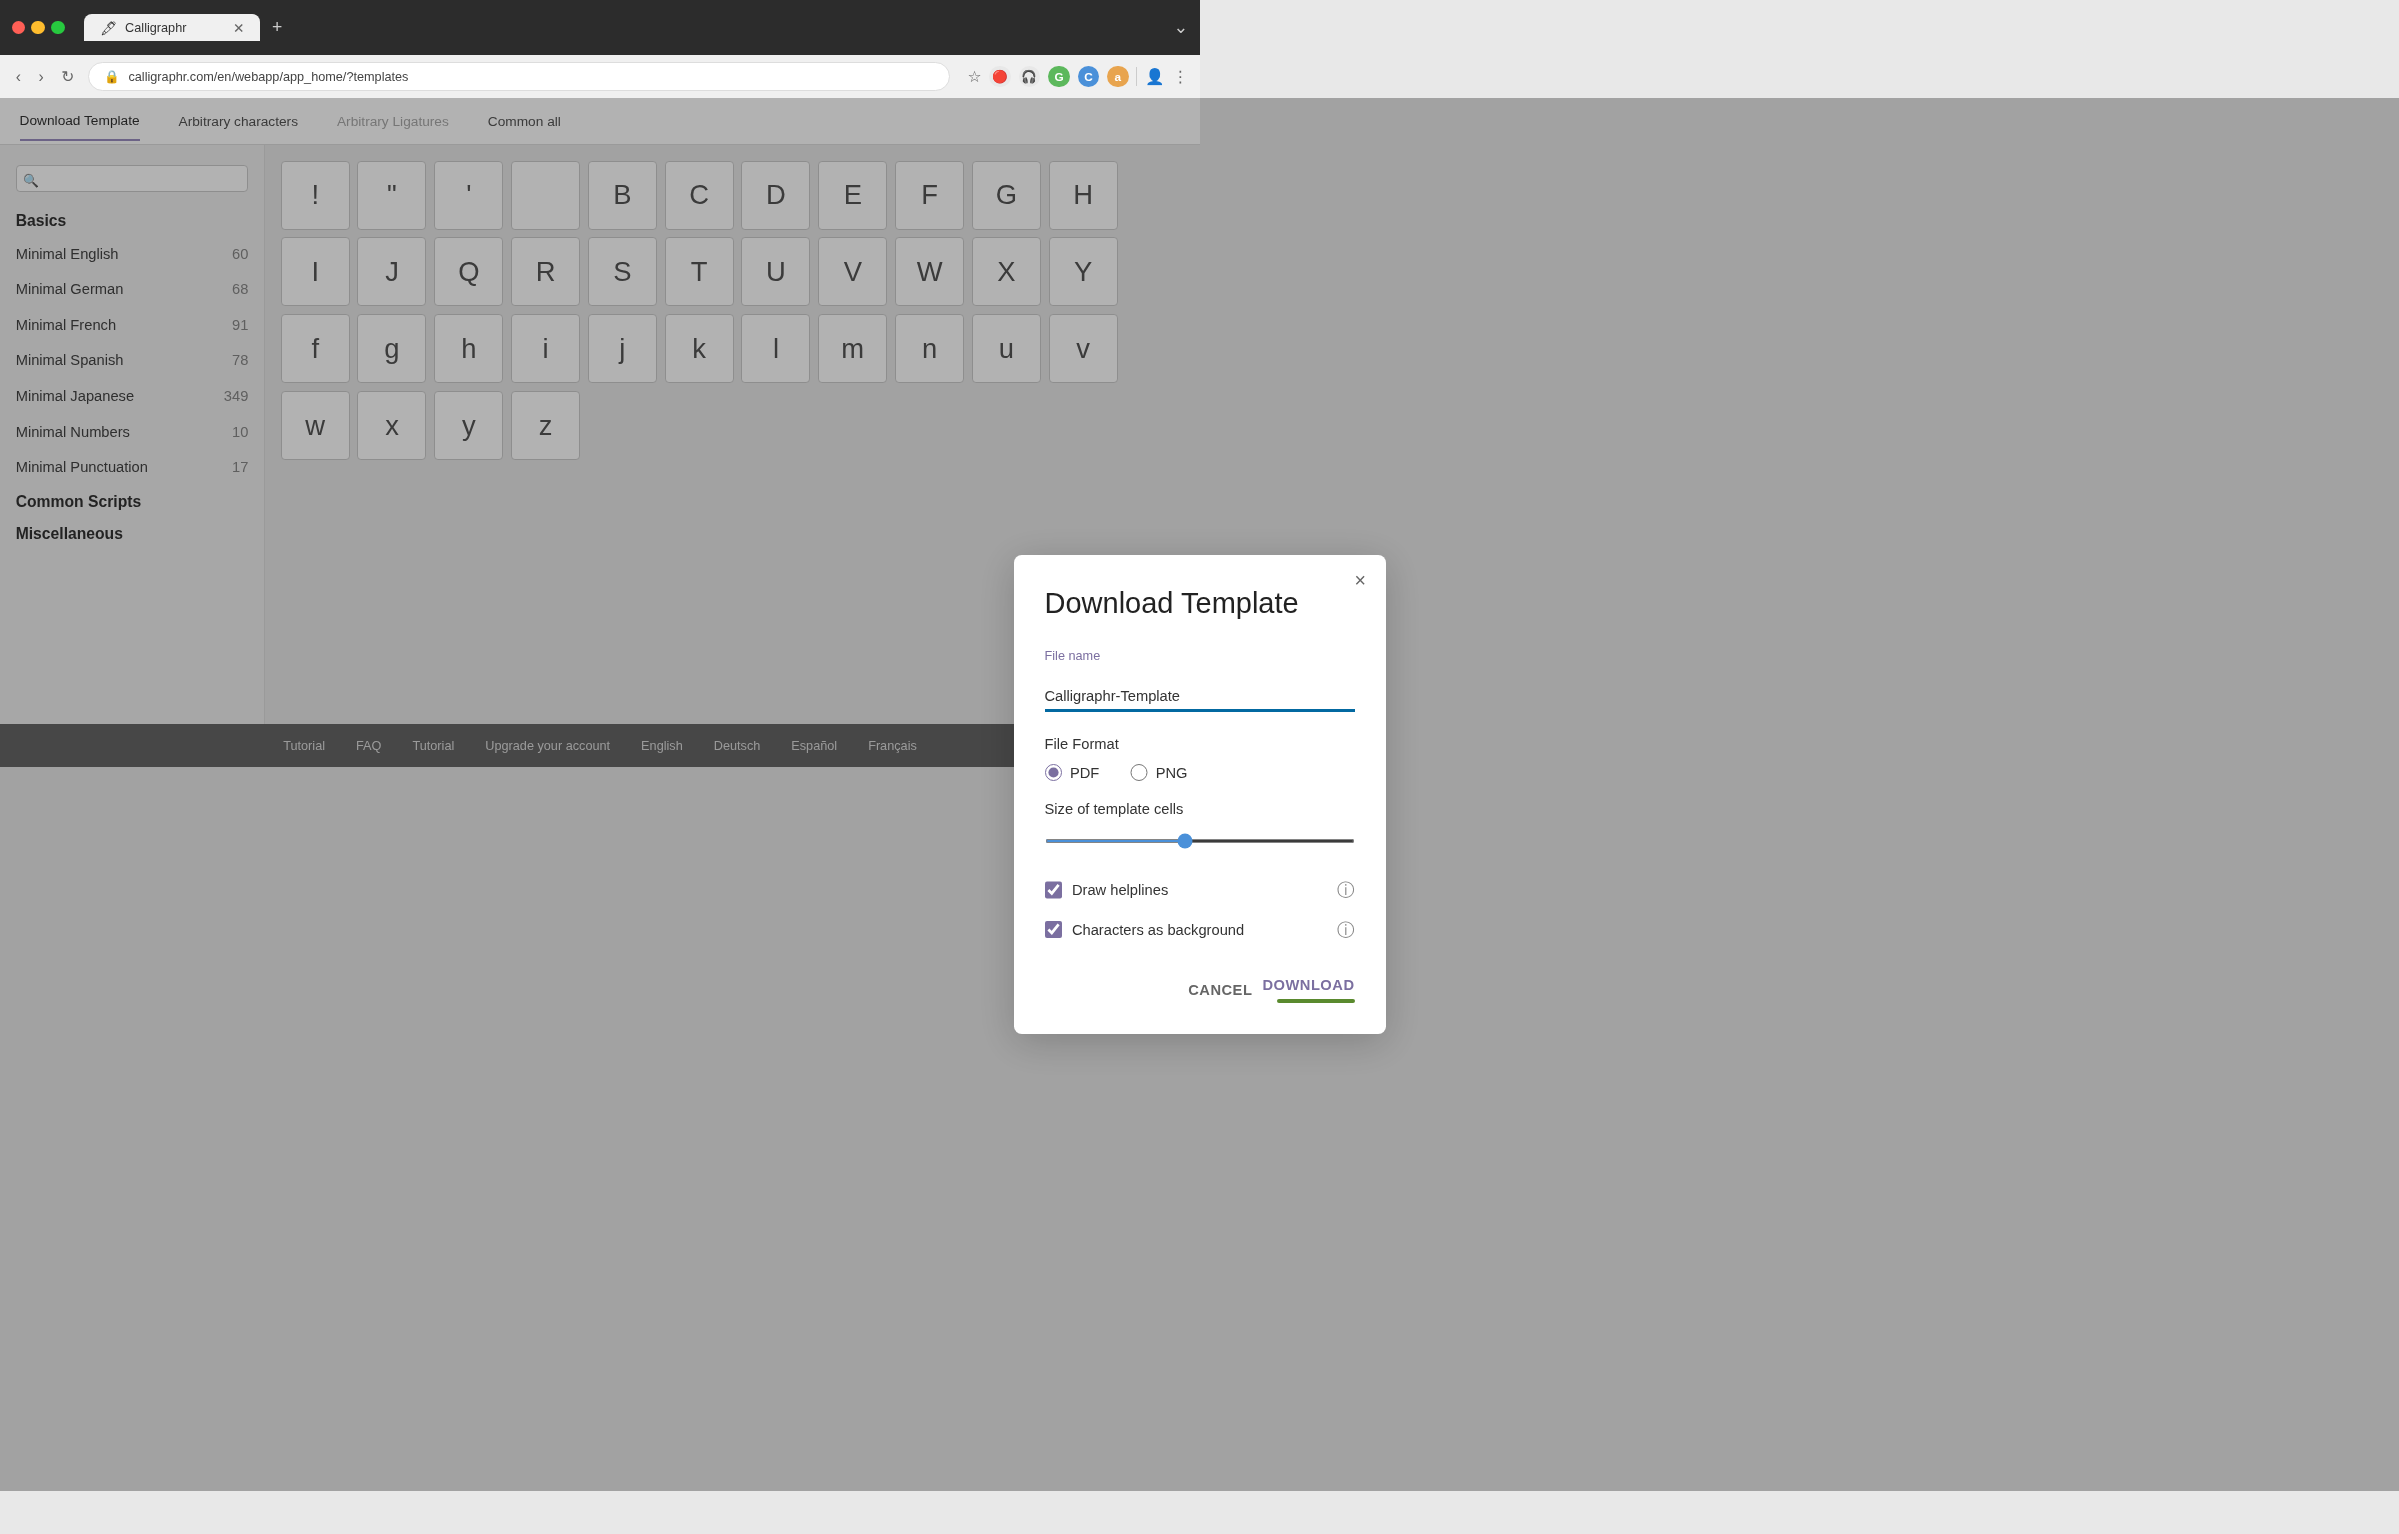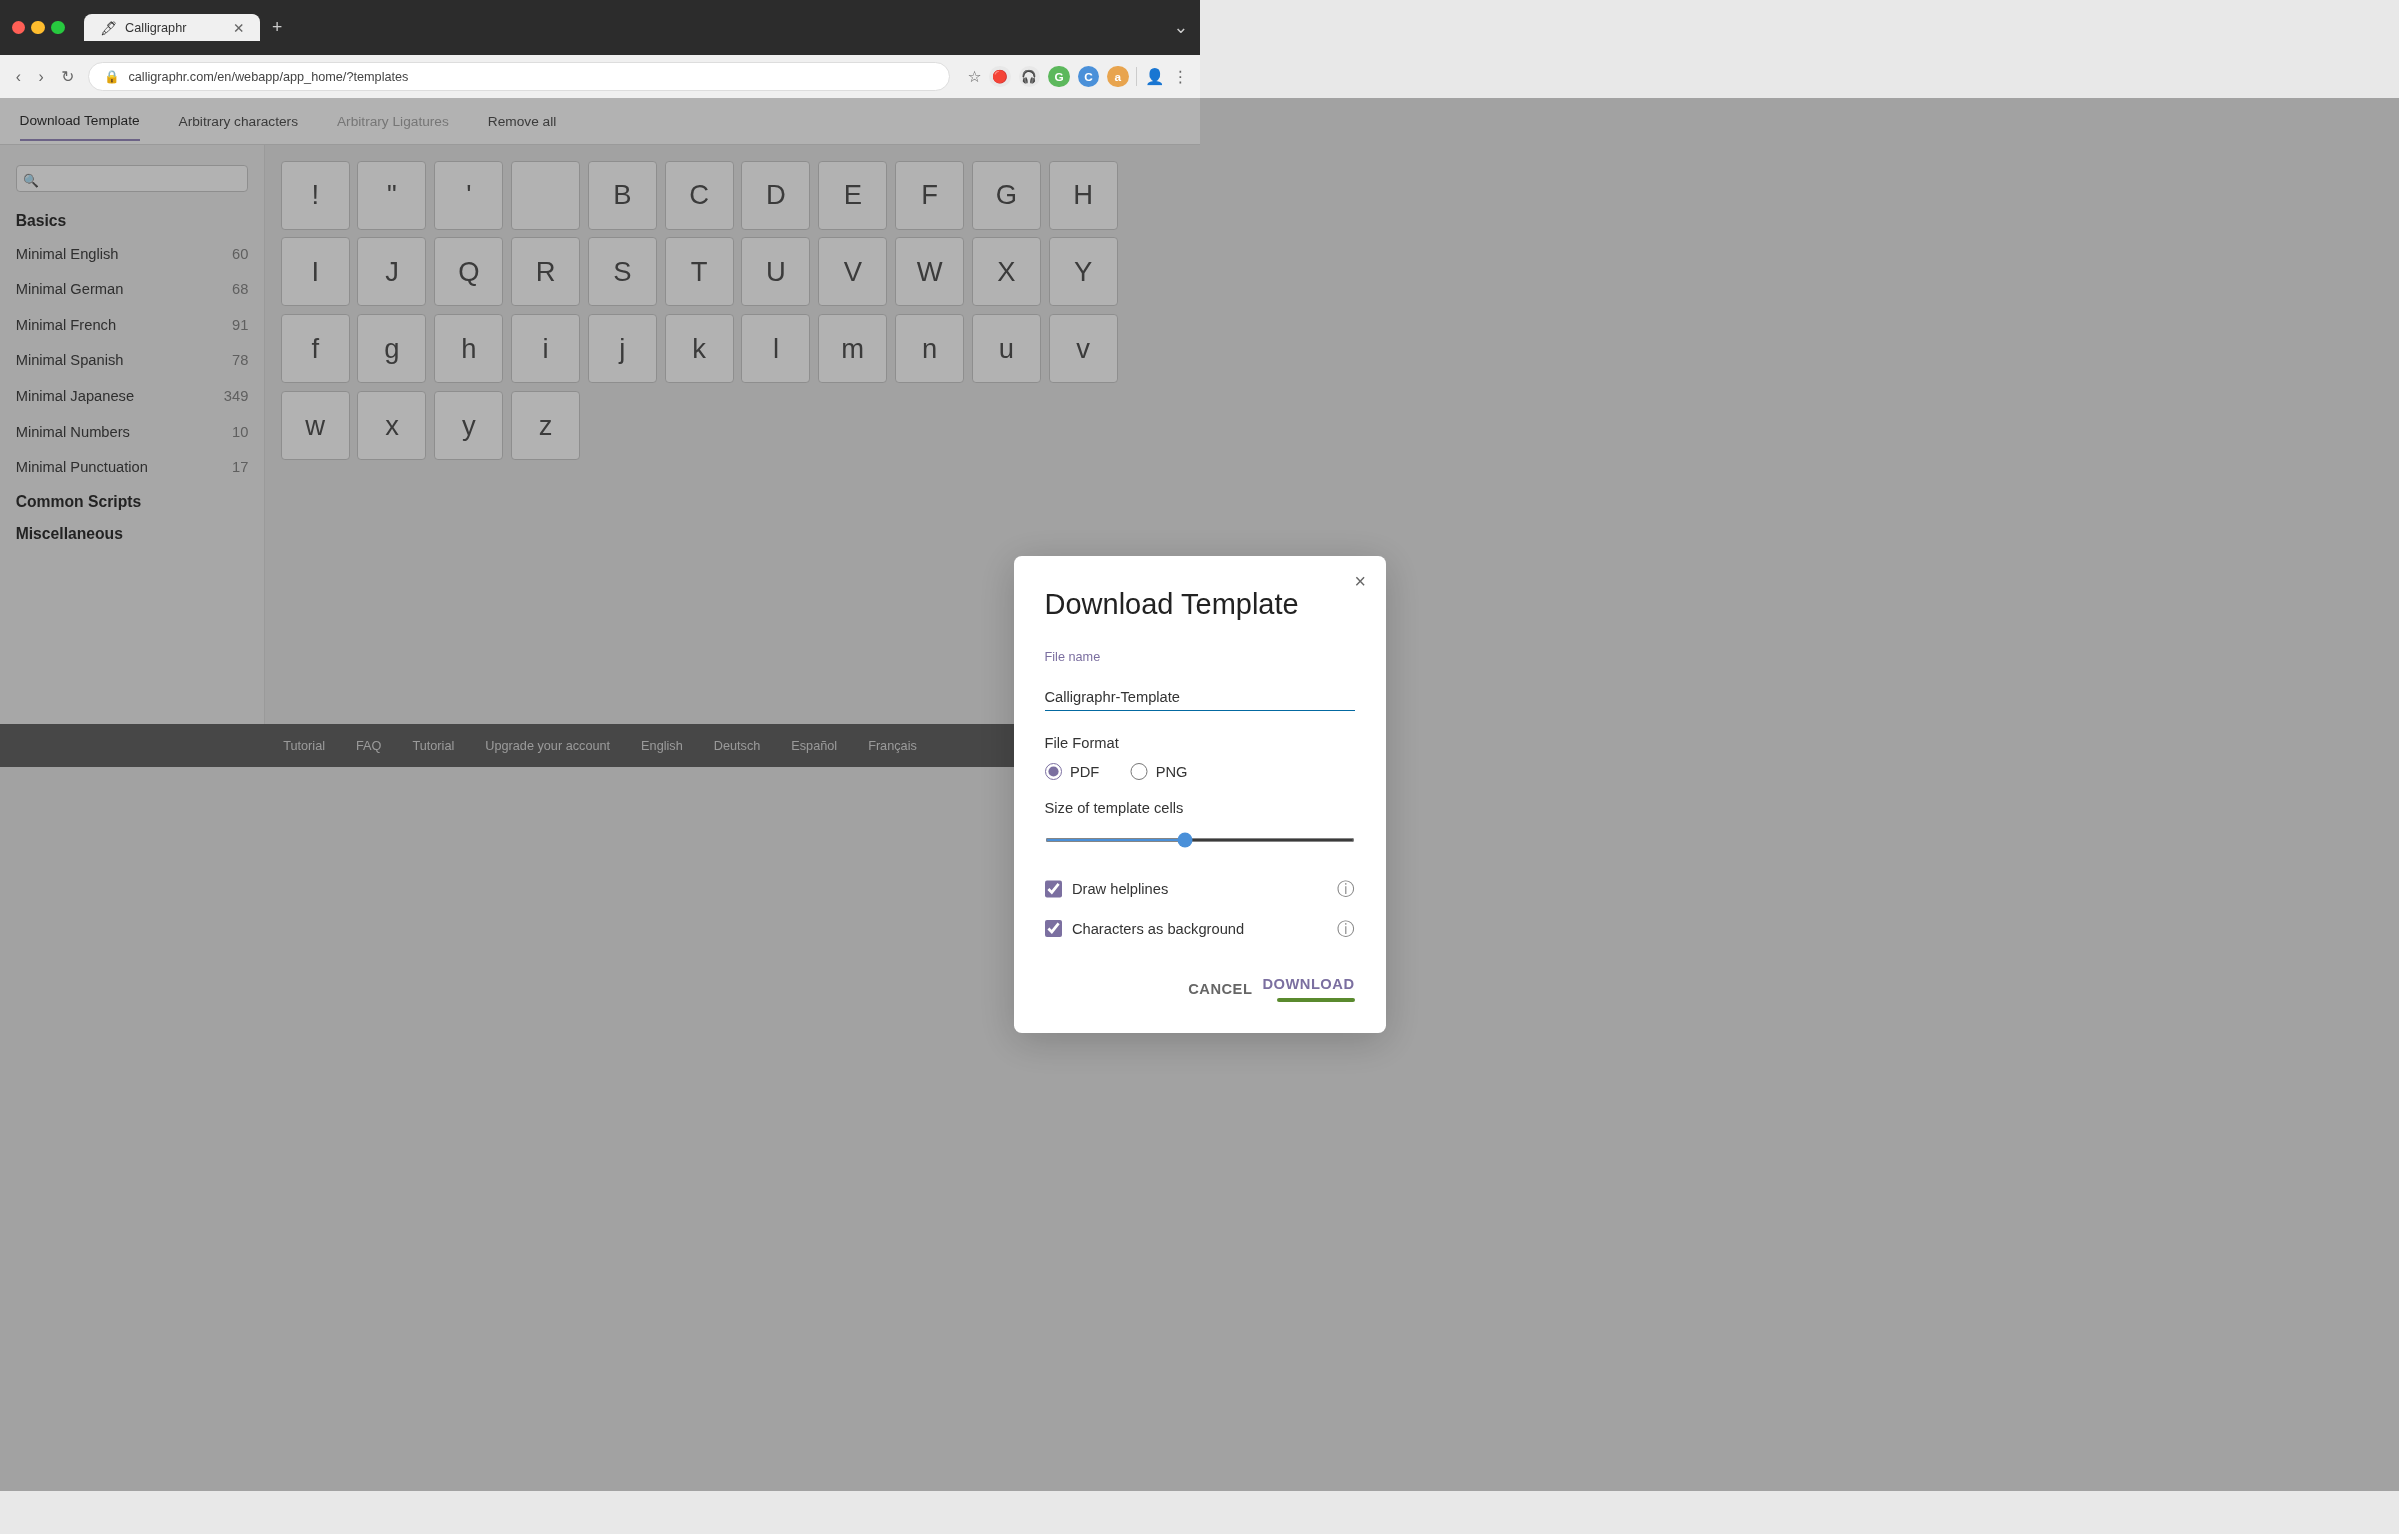--- a/index.html
+++ b/index.html
@@ -211,21 +211,21 @@
     }
     .form-label {
       font-size: 12.7px;
       color: #7b6fa0;
       margin-bottom: 19px;
       display: block;
     }
     .form-input {
       width: 100%;
       border: none;
-      border-bottom: 1px solid #0369a1;
+      border-bottom: 3px solid #0369a1;
       padding: 5.9px 0;
       font-size: 14.7px;
       color: #333;
       margin-bottom: 23.5px;
       outline: none;
     }
 
     .field-group { margin-bottom: 19.6px; }
     .field-group-label { font-size: 14.7px; color: #333; margin-bottom: 11.8px; }
     .radio-group { display: flex; gap: 31px; align-items: center; }
@@ -339,21 +339,21 @@
   </div>
 </div>
 
 <div class="app-container">
 
 
   <div class="sub-nav">
     <span class="sub-nav-item active">Download Template</span>
     <span class="sub-nav-item">Arbitrary characters</span>
     <span class="sub-nav-item disabled">Arbitrary Ligatures</span>
-    <span class="sub-nav-item">Remove all</span>
+    <span class="sub-nav-item">Common all</span>
   </div>
 
   <div class="main-content">
 
     <div class="sidebar">
       <div class="sidebar-search">
         <span class="search-icon">🔍</span>
         <input type="text" placeholder="" style="">
       </div>
       <div class="sidebar-section-title">Basics</div>

